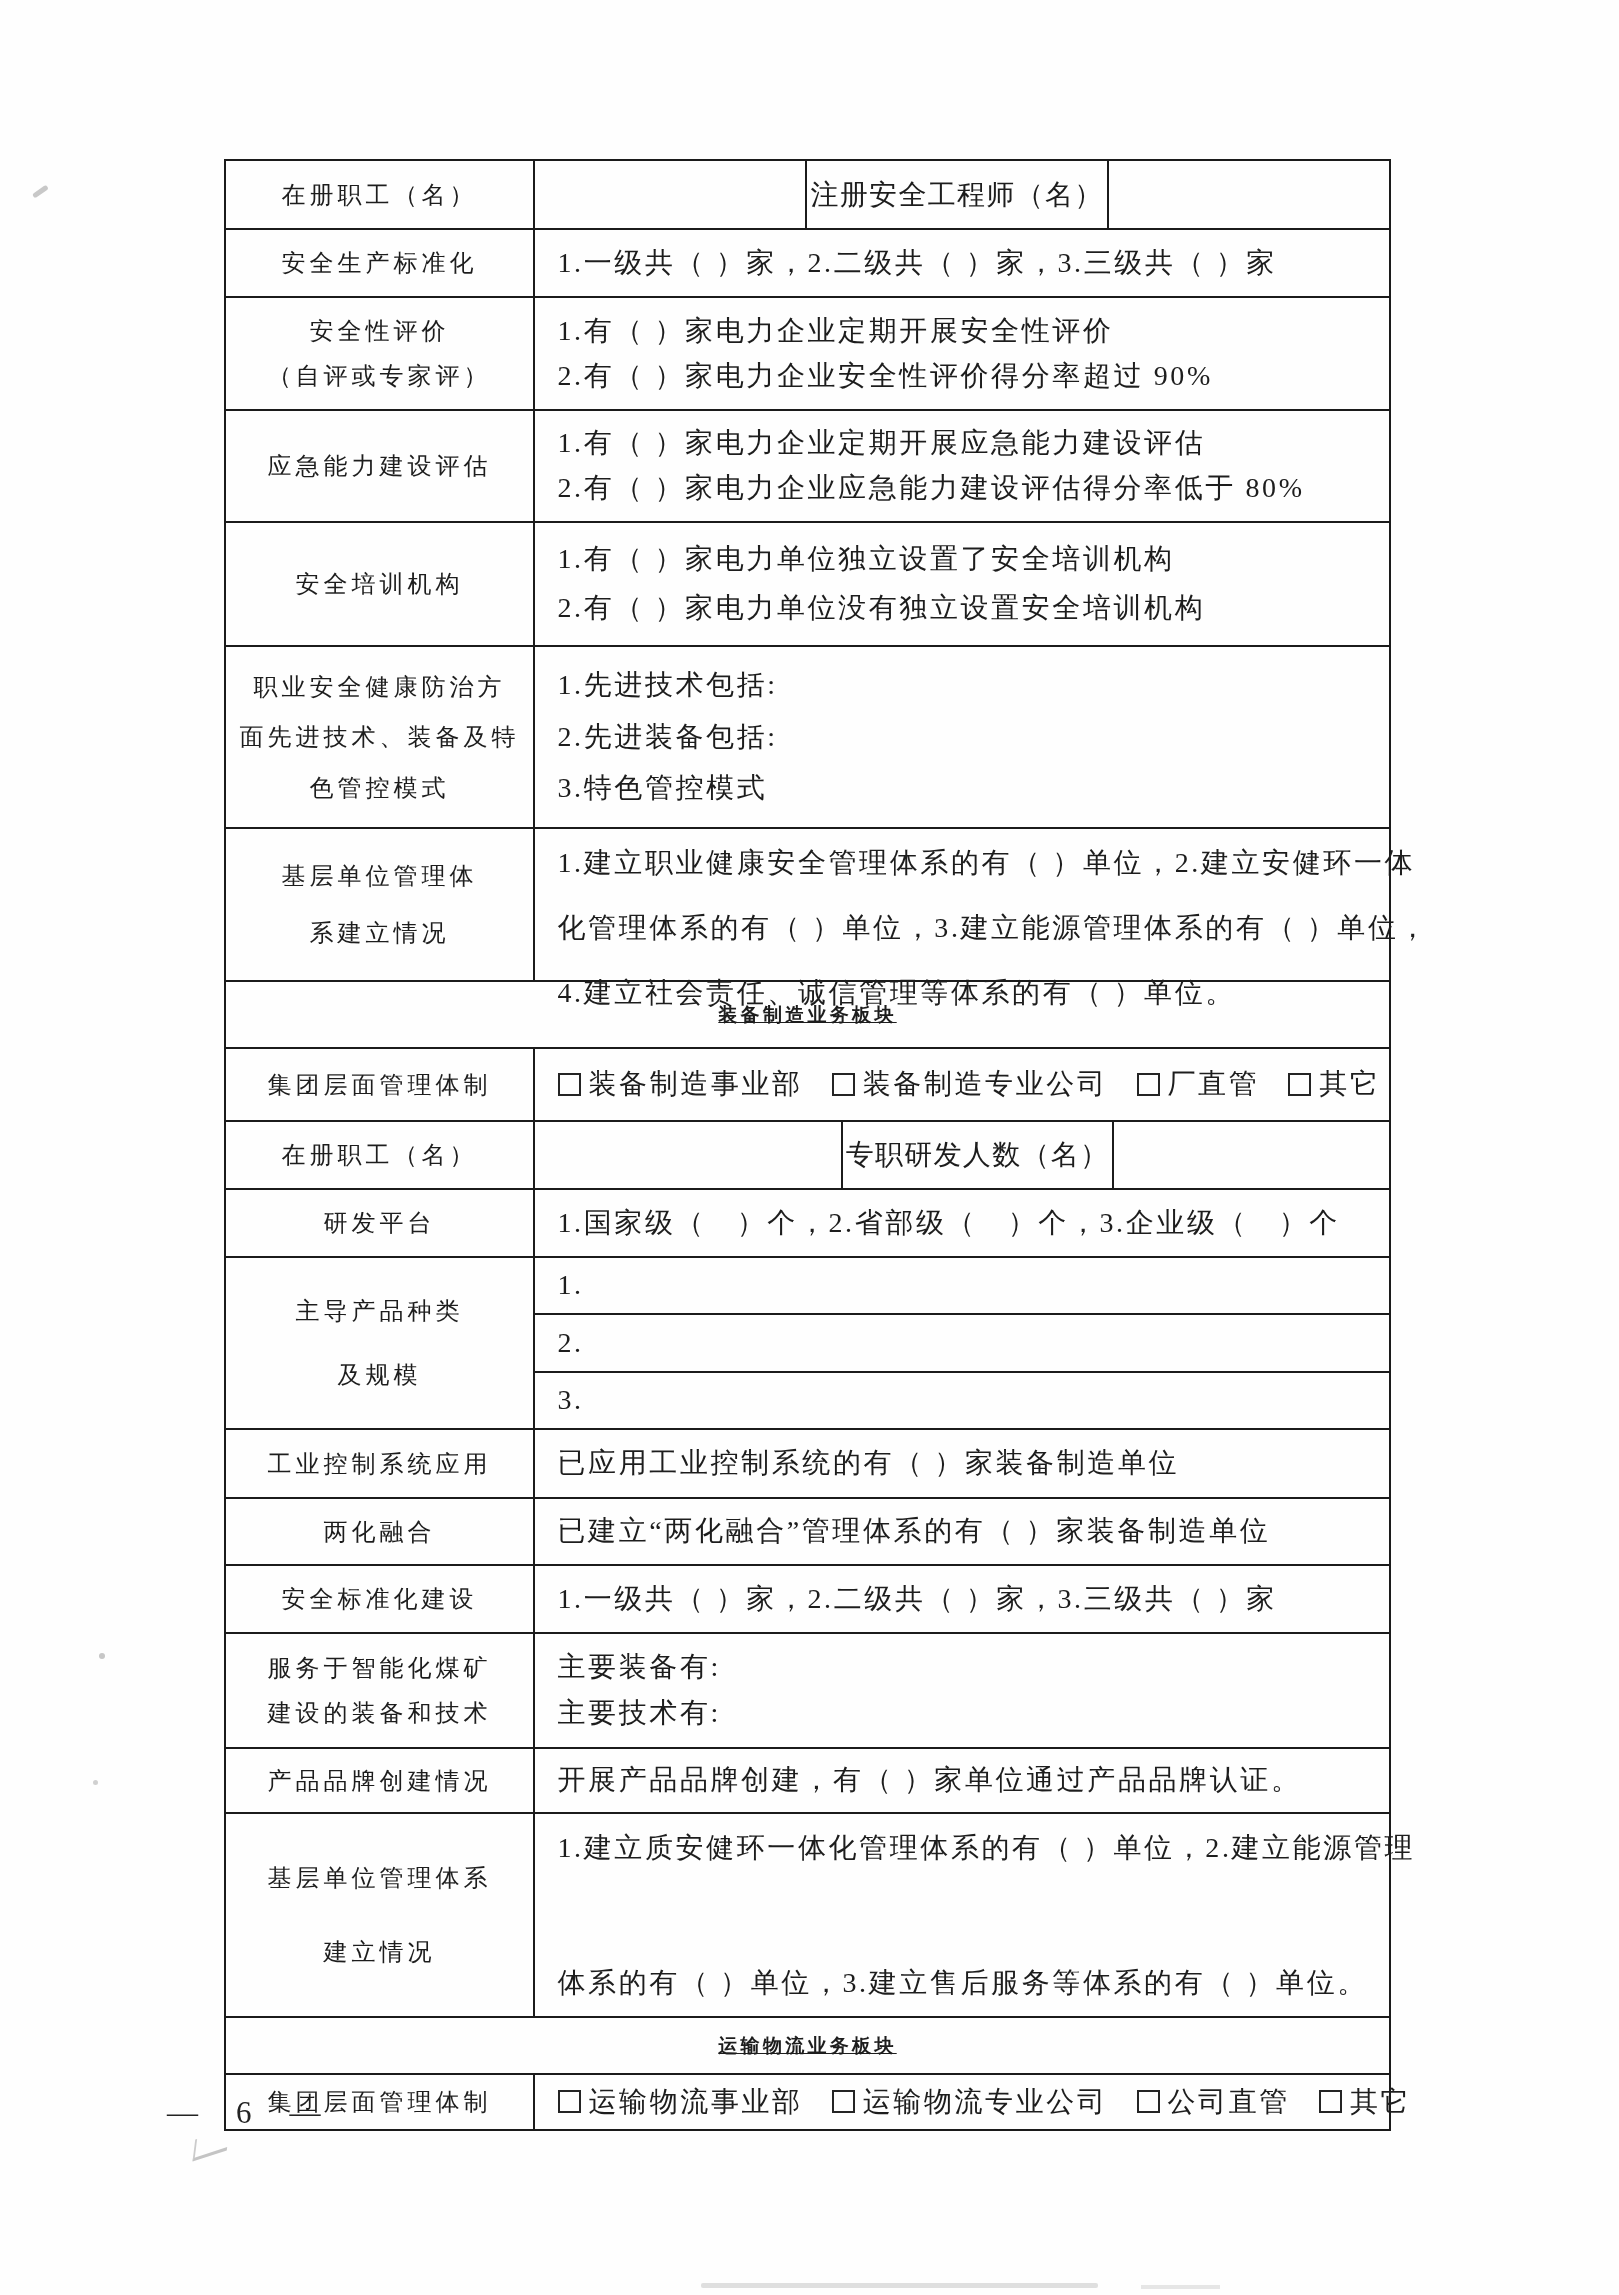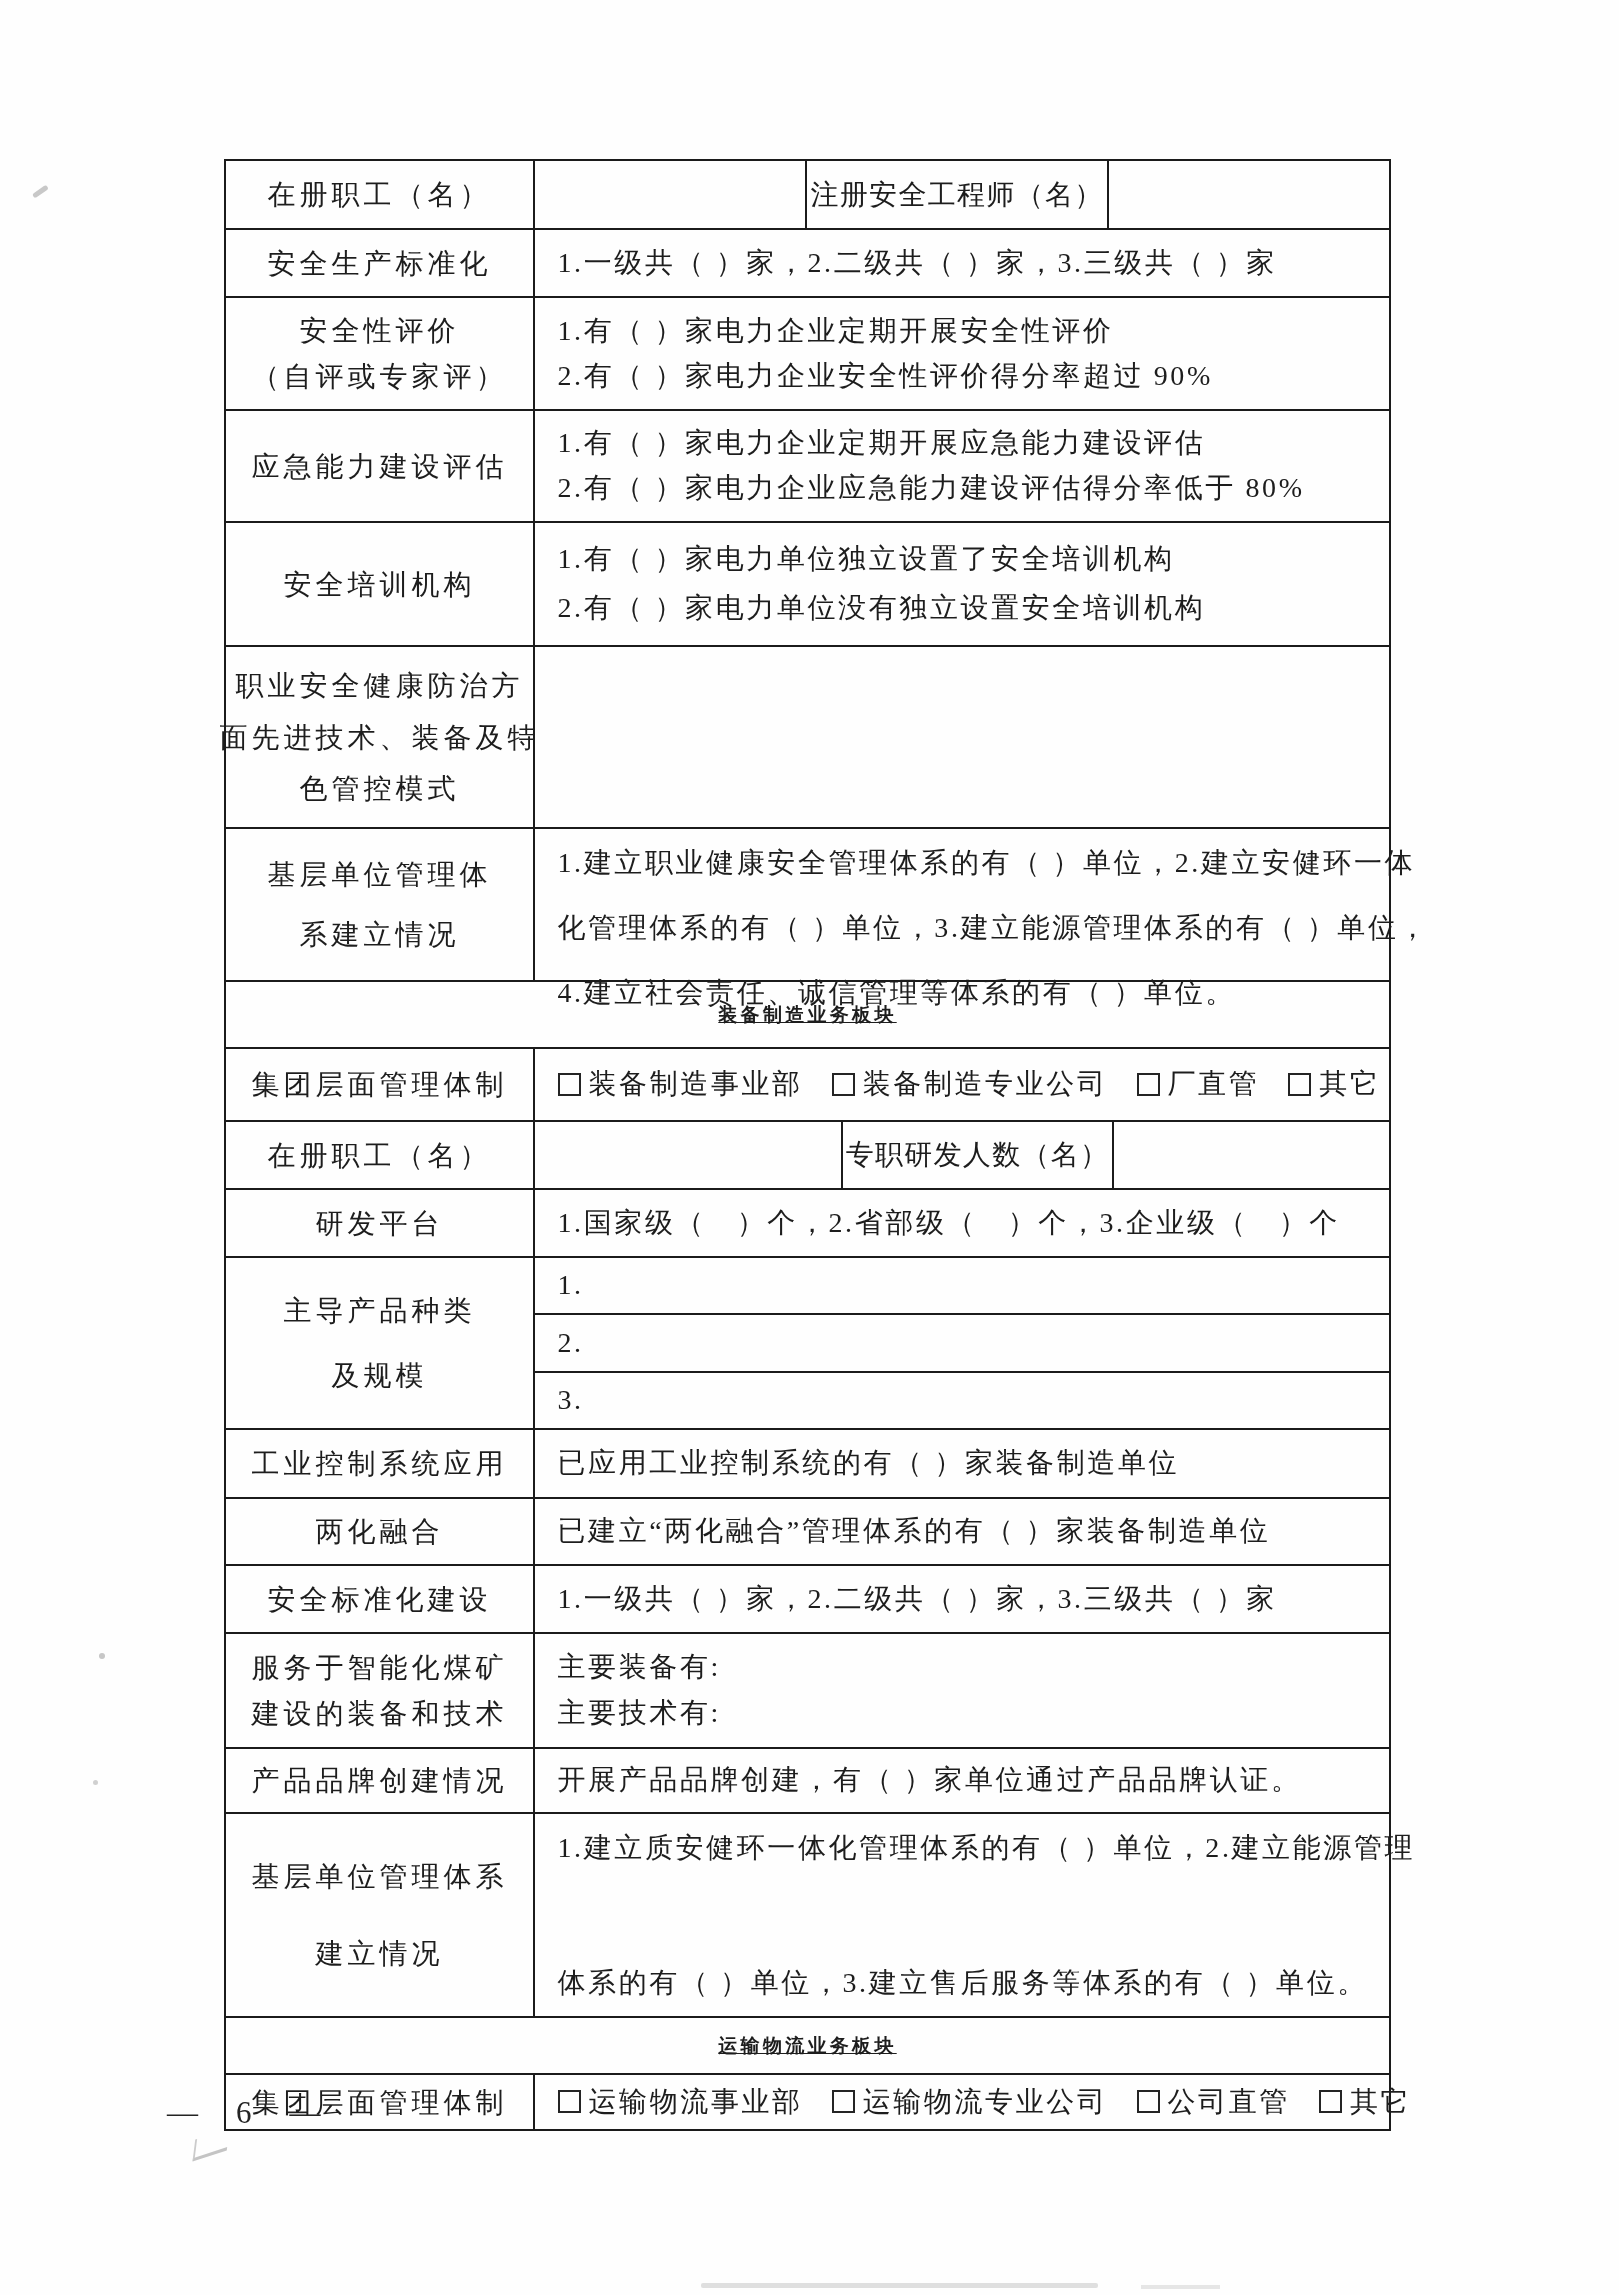--- a/index.html
+++ b/index.html
@@ -18,21 +18,21 @@
     background:#fefefe;
   }
   .row{display:flex;box-sizing:border-box;border-top:2.6px solid #1b1b1b;}
   .row.first{border-top:none;}
   .cell{box-sizing:border-box;}
   .label-cell{
     flex:0 0 309px;width:309px;
     border-right:2px solid #1b1b1b;
     display:flex;flex-direction:column;justify-content:space-evenly;align-items:center;
     text-align:center;
-    font-size:28px;letter-spacing:4px;line-height:1.25;
+    font-size:24px;letter-spacing:4px;line-height:1.25;
     padding:4px 2.6px;
   }
   .content-cell{
     flex:1 1 auto;
     display:flex;flex-direction:column;justify-content:space-evenly;align-items:stretch;
     font-size:28px;letter-spacing:2.6px;line-height:1.3;
     padding:5.3px 16px 5.3px 22.5px;
   }
   .content-cell.center-v{justify-content:space-between;gap:8px;}
   .mid-blank{flex:0 0 272px;width:272px;border-right:2px solid #1b1b1b;}
@@ -144,20 +144,25 @@
         <div class="line">2.有（ ）家电力单位没有独立设置安全培训机构</div>
       </div>
     </div>
 
     <div class="row h-r6">
       <div class="cell label-cell">
         <div class="line">职业安全健康防治方</div>
         <div class="line">面先进技术、装备及特</div>
         <div class="line">色管控模式</div>
       </div>
+      <div class="cell content-cell">
+        <div class="line">1.先进技术包括:</div>
+        <div class="line">2.先进装备包括:</div>
+        <div class="line">3.特色管控模式</div>
+      </div>
     </div>
 
     <div class="row h-r7">
       <div class="cell label-cell">
         <div class="line">基层单位管理体</div>
         <div class="line">系建立情况</div>
       </div>
       <div class="cell content-cell center-v">
         <div class="para-line">1.建立职业健康安全管理体系的有（ ）单位，2.建立安健环一体</div>
         <div class="para-line">化管理体系的有（ ）单位，3.建立能源管理体系的有（ ）单位，</div>

